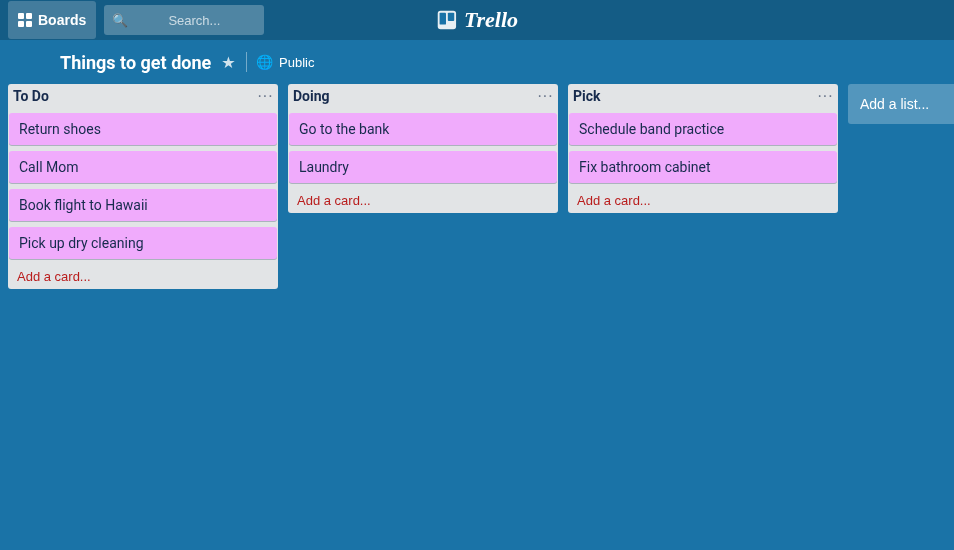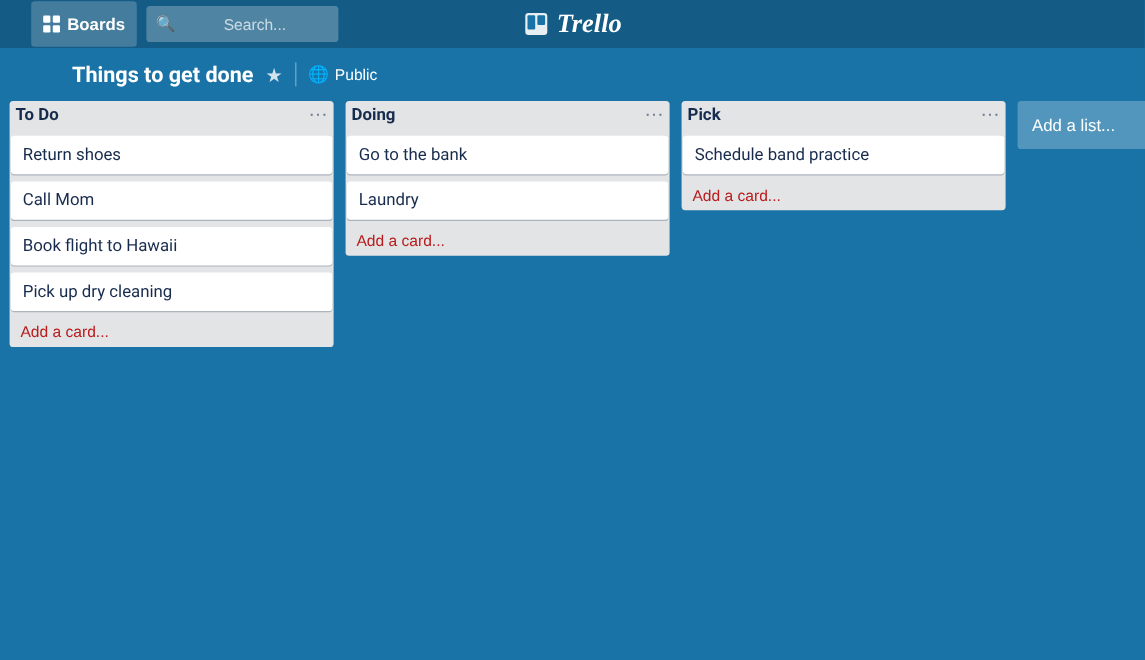--- a/index.html
+++ b/index.html
@@ -26,21 +26,20 @@
       gap: 6px;
       background: rgba(255,255,255,0.2);
       border: none;
       border-radius: 3px;
       color: #fff;
       font-size: 14px;
       font-weight: bold;
       padding: 19px 10px;
       cursor: pointer;
       height: 31px;
-      margin-left: 18px;
     }
     .boards-icon {
       display: grid;
       grid-template-columns: 1fr 1fr;
       gap: 2px;
       width: 14px;
       height: 14px;
     }
     .boards-icon span {
       background: #fff;
@@ -159,21 +158,21 @@
     .list-menu-icon {
       color: #6b778c;
       font-size: 16px;
       cursor: pointer;
       background: none;
       border: none;
     }
 
     
     .card {
-      background: #ffffff;
+      background: #f0abfc;
       border-radius: 3px;
       padding: 8px 10px;
       font-size: 14px;
       color: #172b4d;
       cursor: pointer;
       box-shadow: 0 1px 0 rgba(9,30,66,0.25);
     }
 
     
     .add-card-btn {
@@ -265,16 +264,17 @@
       <div class="card">Go to the bank</div>
       <div class="card">Laundry</div>
       <button class="add-card-btn">Add a card...</button>
     </div>
     <div class="list">
       <div class="list-header">
         <span class="list-title">Pick</span>
         <button class="list-menu-icon">···</button>
       </div>
       <div class="card">Schedule band practice</div>
+      <div class="card">Fix bathroom cabinet</div>
       <button class="add-card-btn">Add a card...</button>
     </div>
     <button class="add-list-btn" id="add-list-btn">Add a list...</button>
 </div>
 
 </body></html>

